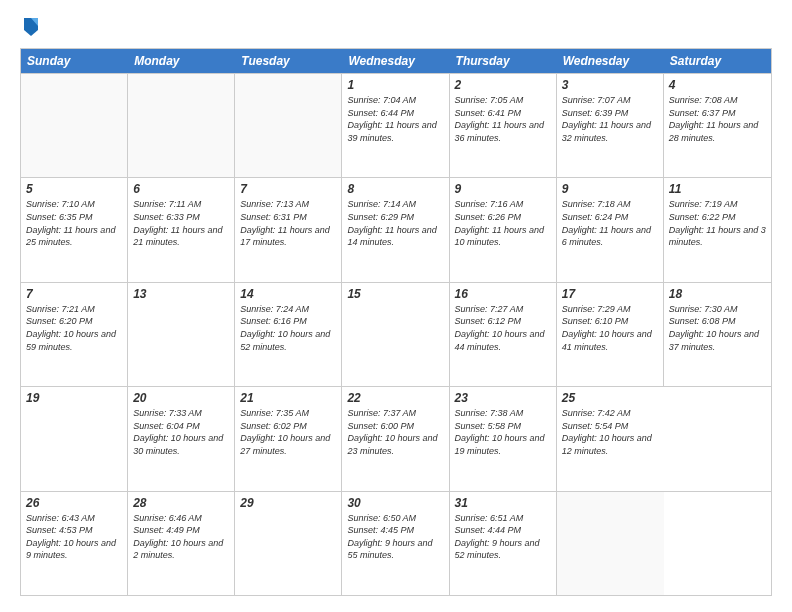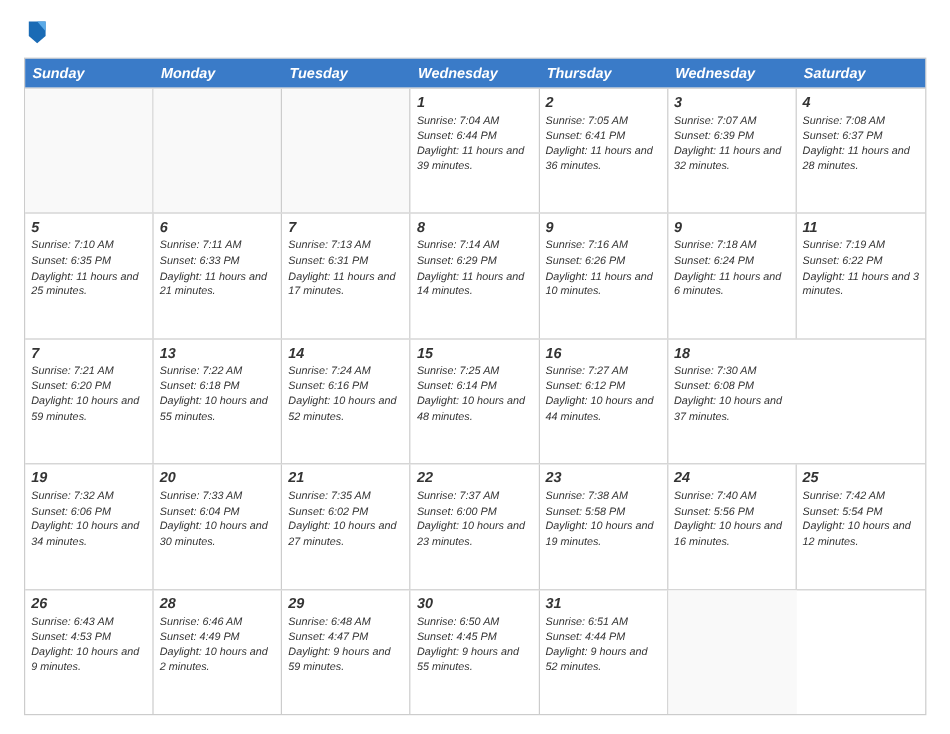--- a/index.html
+++ b/index.html
@@ -226,61 +226,56 @@
         <div class="cal-row">
           <div class="cal-cell">
             <span class="day-num">7</span>
             <div class="cell-info">Sunrise: 7:21 AM
 Sunset: 6:20 PM
 Daylight: 10 hours
 and 59 minutes.</div>
           </div>
           <div class="cal-cell">
             <span class="day-num">13</span>
-            <div class="cell-info">Sunrise: 7:22 AM
-Sunset: 6:18 PM
-Daylight: 10 hours
-and 55 minutes.</div>
           </div>
           <div class="cal-cell">
             <span class="day-num">14</span>
             <div class="cell-info">Sunrise: 7:24 AM
 Sunset: 6:16 PM
 Daylight: 10 hours
 and 52 minutes.</div>
           </div>
           <div class="cal-cell">
             <span class="day-num">15</span>
-            <div class="cell-info">Sunrise: 7:25 AM
-Sunset: 6:14 PM
-Daylight: 10 hours
-and 48 minutes.</div>
           </div>
           <div class="cal-cell">
             <span class="day-num">16</span>
             <div class="cell-info">Sunrise: 7:27 AM
 Sunset: 6:12 PM
 Daylight: 10 hours
 and 44 minutes.</div>
           </div>
           <div class="cal-cell">
+            <span class="day-num">17</span>
+            <div class="cell-info">Sunrise: 7:29 AM
+Sunset: 6:10 PM
+Daylight: 10 hours
+and 41 minutes.</div>
+          </div>
+          <div class="cal-cell">
             <span class="day-num">18</span>
             <div class="cell-info">Sunrise: 7:30 AM
 Sunset: 6:08 PM
 Daylight: 10 hours
 and 37 minutes.</div>
           </div>
         </div>
         <div class="cal-row">
           <div class="cal-cell">
             <span class="day-num">19</span>
-            <div class="cell-info">Sunrise: 7:32 AM
-Sunset: 6:06 PM
-Daylight: 10 hours
-and 34 minutes.</div>
           </div>
           <div class="cal-cell">
             <span class="day-num">20</span>
             <div class="cell-info">Sunrise: 7:33 AM
 Sunset: 6:04 PM
 Daylight: 10 hours
 and 30 minutes.</div>
           </div>
           <div class="cal-cell">
             <span class="day-num">21</span>
@@ -297,27 +292,20 @@
 and 23 minutes.</div>
           </div>
           <div class="cal-cell">
             <span class="day-num">23</span>
             <div class="cell-info">Sunrise: 7:38 AM
 Sunset: 5:58 PM
 Daylight: 10 hours
 and 19 minutes.</div>
           </div>
           <div class="cal-cell">
-            <span class="day-num">24</span>
-            <div class="cell-info">Sunrise: 7:40 AM
-Sunset: 5:56 PM
-Daylight: 10 hours
-and 16 minutes.</div>
-          </div>
-          <div class="cal-cell">
             <span class="day-num">25</span>
             <div class="cell-info">Sunrise: 7:42 AM
 Sunset: 5:54 PM
 Daylight: 10 hours
 and 12 minutes.</div>
           </div>
         </div>
         <div class="cal-row">
           <div class="cal-cell">
             <span class="day-num">26</span>
@@ -328,24 +316,20 @@
           </div>
           <div class="cal-cell">
             <span class="day-num">28</span>
             <div class="cell-info">Sunrise: 6:46 AM
 Sunset: 4:49 PM
 Daylight: 10 hours
 and 2 minutes.</div>
           </div>
           <div class="cal-cell">
             <span class="day-num">29</span>
-            <div class="cell-info">Sunrise: 6:48 AM
-Sunset: 4:47 PM
-Daylight: 9 hours
-and 59 minutes.</div>
           </div>
           <div class="cal-cell">
             <span class="day-num">30</span>
             <div class="cell-info">Sunrise: 6:50 AM
 Sunset: 4:45 PM
 Daylight: 9 hours
 and 55 minutes.</div>
           </div>
           <div class="cal-cell">
             <span class="day-num">31</span>

